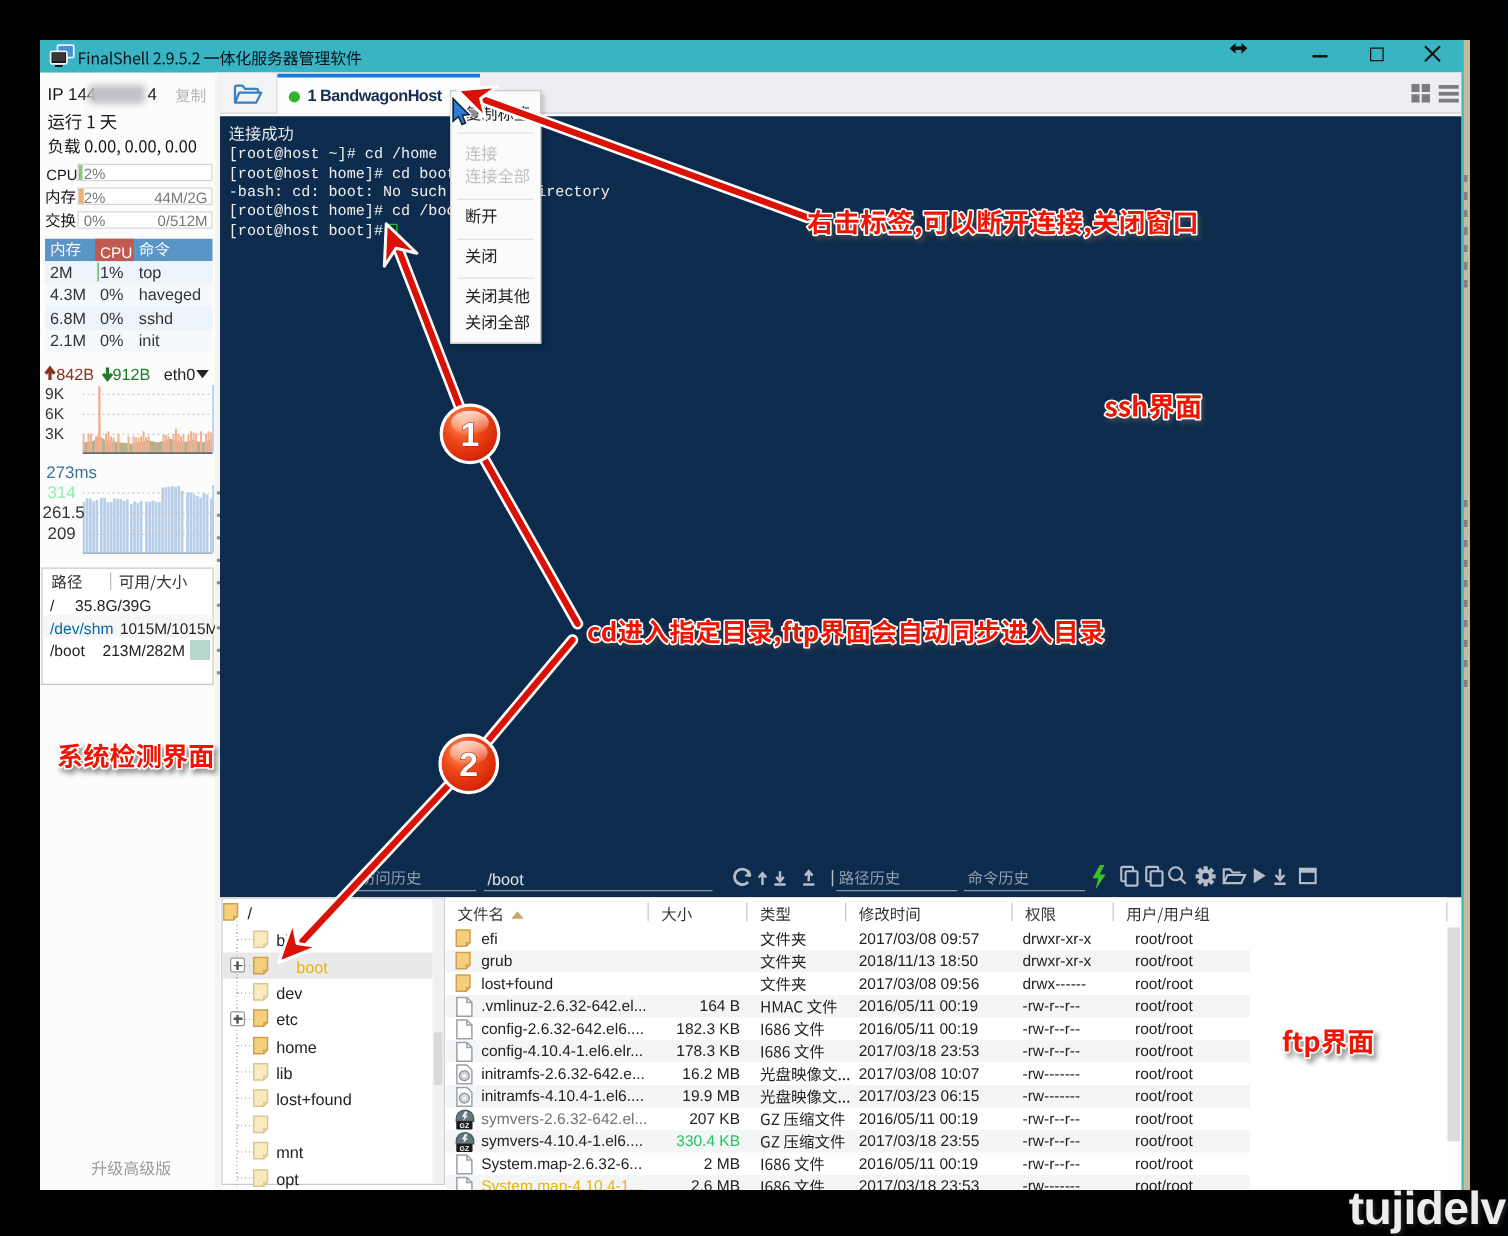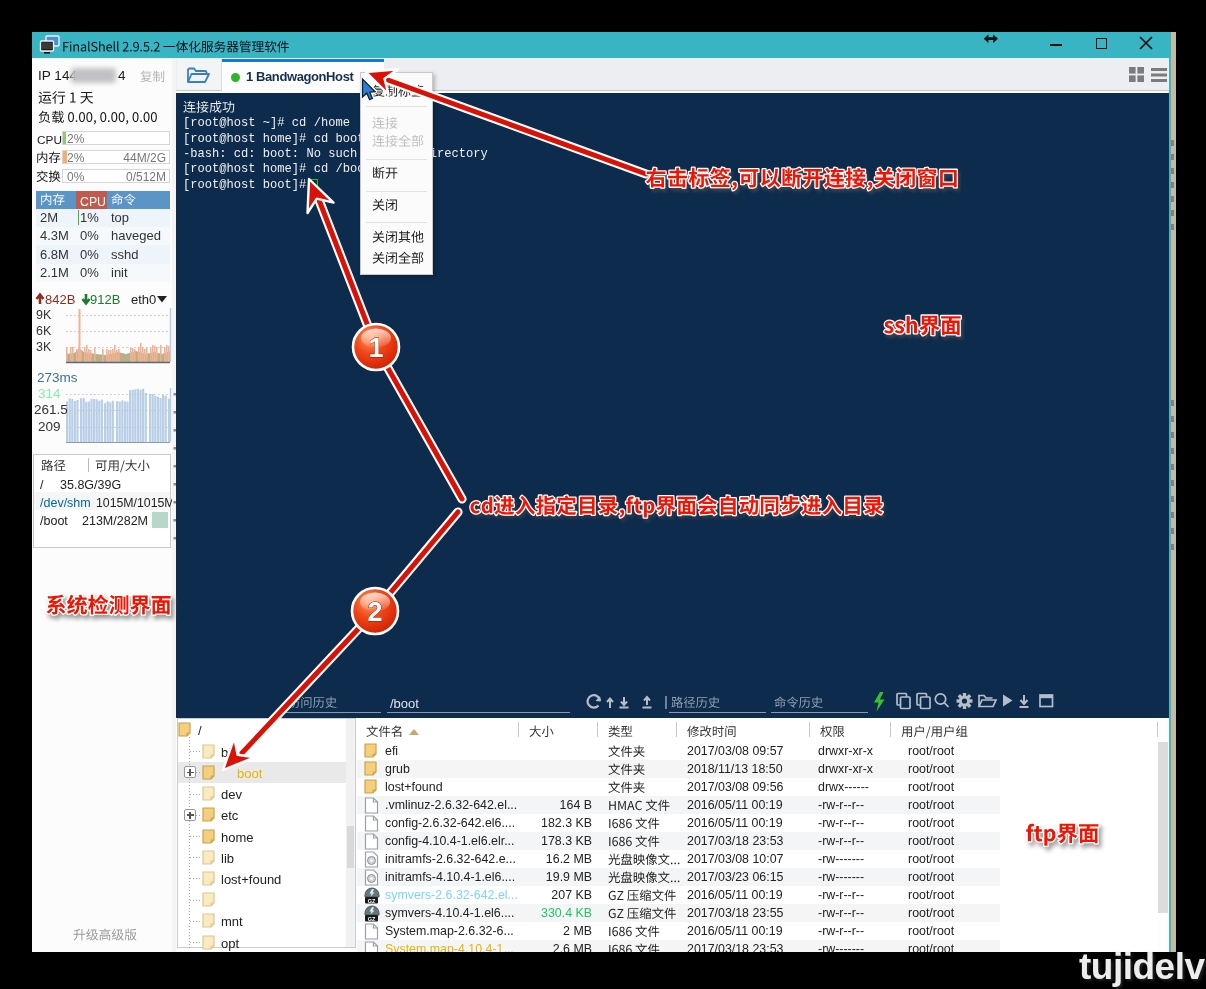--- a/index.html
+++ b/index.html
@@ -501,21 +501,21 @@
   </svg>
 <div class="abs" style="left:687px;top:869.5px;font-size:12.4px;color:#222">2017/03/23 06:15</div>
 <div class="abs" style="left:818px;top:869.5px;font-size:12.4px;color:#222">-rw-------</div>
 <div class="abs" style="left:908px;top:869.5px;font-size:12.4px;color:#222">root/root</div>
 <svg class="abs" style="left:364px;top:886.5px" width="16" height="17">
     <path d="M1 8 A7 7 0 0 1 15 8 L15 10 L1 10 Z" fill="#64787c" stroke="#46585c" stroke-width="1"></path>
     <path d="M8 2 L5.5 6.5 L7.5 6.5 L6.5 9.5 L10.5 5.5 L8.5 5.5 L10 2.5 Z" fill="#e8eef0"></path>
     <rect x="1" y="10" width="13" height="6.5" rx="1" fill="#1a1a1a"></rect>
     <text x="7.5" y="15.6" font-size="5.5" fill="#fff" text-anchor="middle" font-family="Liberation Sans" font-weight="bold">GZ</text>
   </svg>
-<div class="abs" style="left:385px;top:887.5px;font-size:12.4px;color:#7dd3fc">symvers-2.6.32-642.el...</div>
+<div class="abs" style="left:385px;top:887.5px;font-size:12.4px;color:#737373">symvers-2.6.32-642.el...</div>
 <div class="abs" style="left:500px;top:887.5px;width:92px;font-size:12.4px;color:#222;text-align:right">207 KB</div>
 <svg style="position:absolute;left:608px;top:886.5px;overflow:visible" width="72" height="17">
     <path transform="translate(0,13.0) scale(0.012400,-0.012400)" d="M389 -13Q292 -13 218 32Q143 77 101 162Q58 247 58 366Q58 455 83 525Q108 596 153 645Q199 694 260 720Q321 746 394 746Q471 746 522 718Q573 689 605 656L555 596Q527 625 489 645Q452 665 397 665Q323 665 268 629Q213 593 183 527Q153 460 153 369Q153 276 182 209Q210 141 265 105Q320 68 398 68Q437 68 473 79Q508 91 530 111V303H374V380H615V72Q579 35 521 11Q462 -13 389 -13ZM739 0V56L1126 655H774V733H1240V678L854 79H1245V0ZM1671 792H2471V720H1671ZM1630 792H1702V469Q1702 409 1699 338Q1695 267 1686 192Q1677 118 1658 48Q1640 -22 1609 -80Q1603 -74 1591 -66Q1580 -58 1568 -50Q1556 -42 1547 -39Q1576 17 1593 81Q1610 146 1618 213Q1626 281 1628 346Q1630 412 1630 469ZM1708 34H2468V-37H1708ZM1773 450H2419V379H1773ZM2046 665H2122V-10H2046ZM2199 271 2254 307Q2296 273 2336 230Q2376 188 2398 156L2340 113Q2327 135 2304 163Q2281 191 2254 219Q2227 247 2199 271ZM2584 182Q2582 189 2578 201Q2574 213 2570 226Q2566 238 2562 247Q2577 250 2594 267Q2610 285 2632 312Q2643 326 2664 357Q2686 388 2713 430Q2739 473 2766 522Q2793 571 2816 620L2876 586Q2823 486 2760 390Q2697 293 2632 220V218Q2632 218 2625 215Q2618 211 2608 206Q2598 200 2591 194Q2584 188 2584 182ZM2584 182 2579 242 2612 266 2831 315Q2830 301 2831 283Q2832 265 2833 254Q2758 236 2711 223Q2665 211 2640 204Q2614 196 2602 191Q2591 186 2584 182ZM2578 423Q2576 430 2572 443Q2569 455 2564 468Q2559 481 2554 491Q2568 494 2581 510Q2595 527 2611 553Q2619 565 2634 594Q2650 623 2670 662Q2689 702 2708 747Q2727 792 2742 837L2809 807Q2784 745 2753 683Q2723 621 2690 565Q2657 508 2622 463V461Q2622 461 2615 457Q2609 453 2600 447Q2591 441 2585 435Q2578 429 2578 423ZM2578 423 2576 477 2611 500 2784 515Q2782 501 2780 483Q2779 466 2779 454Q2720 448 2683 443Q2646 438 2625 435Q2605 431 2594 428Q2584 425 2578 423ZM2559 53Q2616 71 2696 100Q2775 129 2859 159L2872 96Q2794 66 2717 36Q2640 6 2577 -18ZM3215 545 3291 531Q3279 486 3267 439Q3254 392 3243 359L3180 373Q3187 396 3194 427Q3201 457 3207 489Q3212 520 3215 545ZM2884 743H3466V594H3394V679H2953V580H2884ZM2987 612 3054 595Q3036 535 3009 470Q2982 405 2947 346Q2912 287 2870 242Q2863 252 2851 268Q2839 283 2830 291Q2868 333 2898 388Q2929 442 2952 501Q2975 559 2987 612ZM3063 567H3451V505H3063ZM3108 221H3400V160H3108ZM3077 404H3437V-74H3370V342H3142V-79H3077ZM2934 410 2995 471 2998 468V-80H2934ZM3105 821 3168 843Q3185 817 3201 786Q3218 754 3227 732L3161 706Q3153 729 3137 762Q3121 795 3105 821ZM3111 29H3400V-32H3111ZM4240 630 4317 607Q4254 426 4155 294Q4056 162 3918 72Q3780 -19 3598 -78Q3594 -69 3586 -55Q3578 -42 3568 -29Q3559 -15 3551 -7Q3730 45 3863 128Q3997 212 4090 335Q4183 459 4240 630ZM3785 626Q3842 471 3939 345Q4036 219 4172 129Q4308 40 4482 -4Q4474 -12 4464 -24Q4454 -37 4446 -50Q4437 -62 4431 -73Q4251 -24 4114 71Q3977 165 3878 300Q3780 435 3716 603ZM3565 664H4469V590H3565ZM3938 823 4016 847Q4039 811 4062 768Q4084 724 4095 693L4013 666Q4003 697 3982 742Q3961 786 3938 823ZM5119 828H5194V-80H5119ZM4947 790 5019 775Q5006 706 4986 638Q4966 571 4942 513Q4917 455 4888 409Q4881 415 4870 422Q4858 429 4846 436Q4833 443 4824 447Q4853 488 4877 544Q4900 599 4918 662Q4936 725 4947 790ZM4957 635H5424V562H4938ZM4832 341H5468V267H4832ZM4783 836 4854 815Q4823 730 4781 648Q4739 565 4691 493Q4642 420 4590 363Q4586 372 4579 386Q4571 400 4562 414Q4554 429 4547 437Q4594 486 4638 550Q4681 614 4719 688Q4756 761 4783 836ZM4682 579 4753 650 4754 649V-78H4682Z" fill="#222"></path>
   </svg>
 <div class="abs" style="left:687px;top:887.5px;font-size:12.4px;color:#222">2016/05/11 00:19</div>
 <div class="abs" style="left:818px;top:887.5px;font-size:12.4px;color:#222">-rw-r--r--</div>
 <div class="abs" style="left:908px;top:887.5px;font-size:12.4px;color:#222">root/root</div>
 <div class="abs" style="left:357px;top:903.5px;width:643px;height:18px;background:#f4f5f6"></div>
 <svg class="abs" style="left:364px;top:904.5px" width="16" height="17">
     <path d="M1 8 A7 7 0 0 1 15 8 L15 10 L1 10 Z" fill="#64787c" stroke="#46585c" stroke-width="1"></path>

